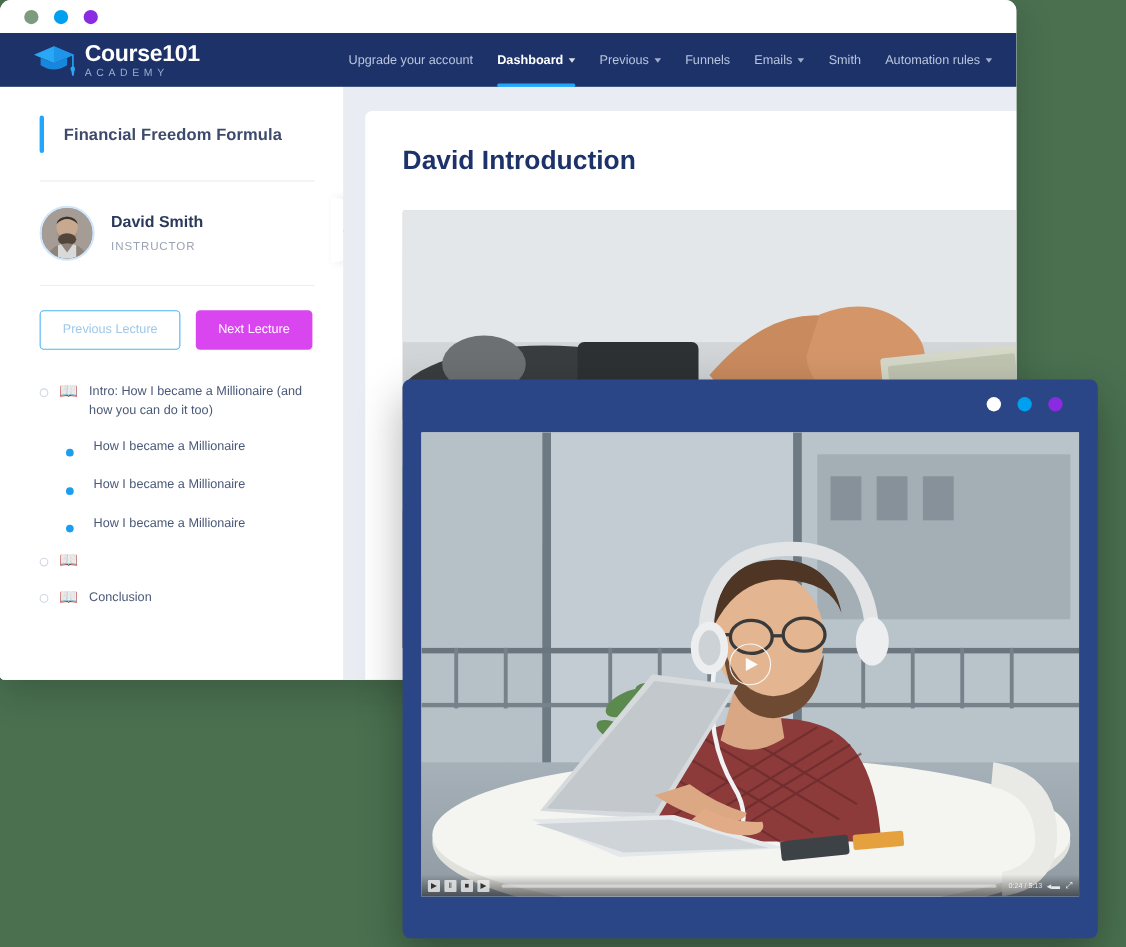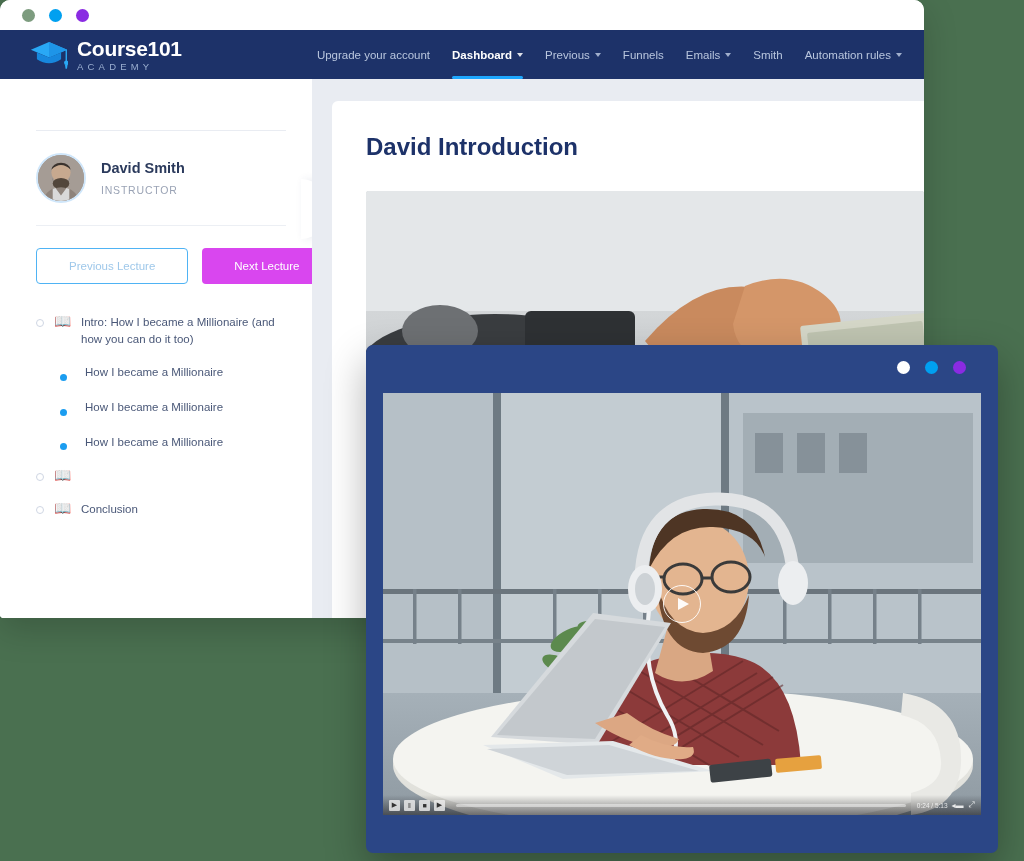--- a/index.html
+++ b/index.html
@@ -85,21 +85,21 @@
     background: #9b8e86; position: relative;
   }
   .avatar svg { display: block; width: 100%; height: 100%; }
   .instr-name { color: #2b3a5c; font-size: 14.5px; font-weight: bold; }
   .instr-role { color: #9aa3b5; font-size: 10.5px; letter-spacing: .8px; margin-top: 8px; }
 
   .hr2 { height: 1px; background: #eceff4; margin: 22px 0 0 0; }
 
   .lecbtns { display: flex; gap: 14px; margin-top: 22px; }
   .btn {
-    font-size: 11.5px; border-radius: 4px; padding: 11px 32px; cursor: pointer;
+    font-size: 11.5px; border-radius: 4px; padding: 11px 20px; cursor: pointer;
     border: none; font-family: inherit; white-space: nowrap;
   }
   .btn-prev { background: #ffffff; color: #9fc8ea; border: 1px solid #4fb3f4; }
   .btn-next { background: #d946ef; color: #ffffff; }
 
   .lectures { margin-top: 30px; }
   .lec { display: flex; align-items: flex-start; gap: 10px; margin-bottom: 17px; }
   .lec-circle {
     width: 8px; height: 8px; border-radius: 50%; border: 1px solid #cfd6e3;
     flex-shrink: 0; margin-top: 5px; background: #fff;
@@ -246,20 +246,24 @@
         <div class="navitem">
           <span>Automation rules</span>
           <i class="caret"></i>
         </div>
       </div>
     </div>
 
     <div class="appbody">
 
       <div class="sidebar">
+        <div class="course-title-row">
+          <span class="title-bar"></span>
+          <span class="course-title">Financial Freedom Formula</span>
+        </div>
         <div class="hr"></div>
 
         <div class="instructor">
           <span class="avatar">
             <svg viewBox="0 0 50 50">
               <rect width="50" height="50" fill="#a59c95"></rect>
               <circle cx="25" cy="19" r="10.5" fill="#c7a98f"></circle>
               <path d="M14.5 16 Q25 6 35.5 16 Q34 9 25 8.5 Q16 9 14.5 16 Z" fill="#3a332e"></path>
               <path d="M15 24 Q18 34 25 34 Q32 34 35 24 Q33 33 25 35 Q17 33 15 24 Z" fill="#4a3f36"></path>
               <ellipse cx="25" cy="31" rx="9" ry="6" fill="#52463b"></ellipse>

